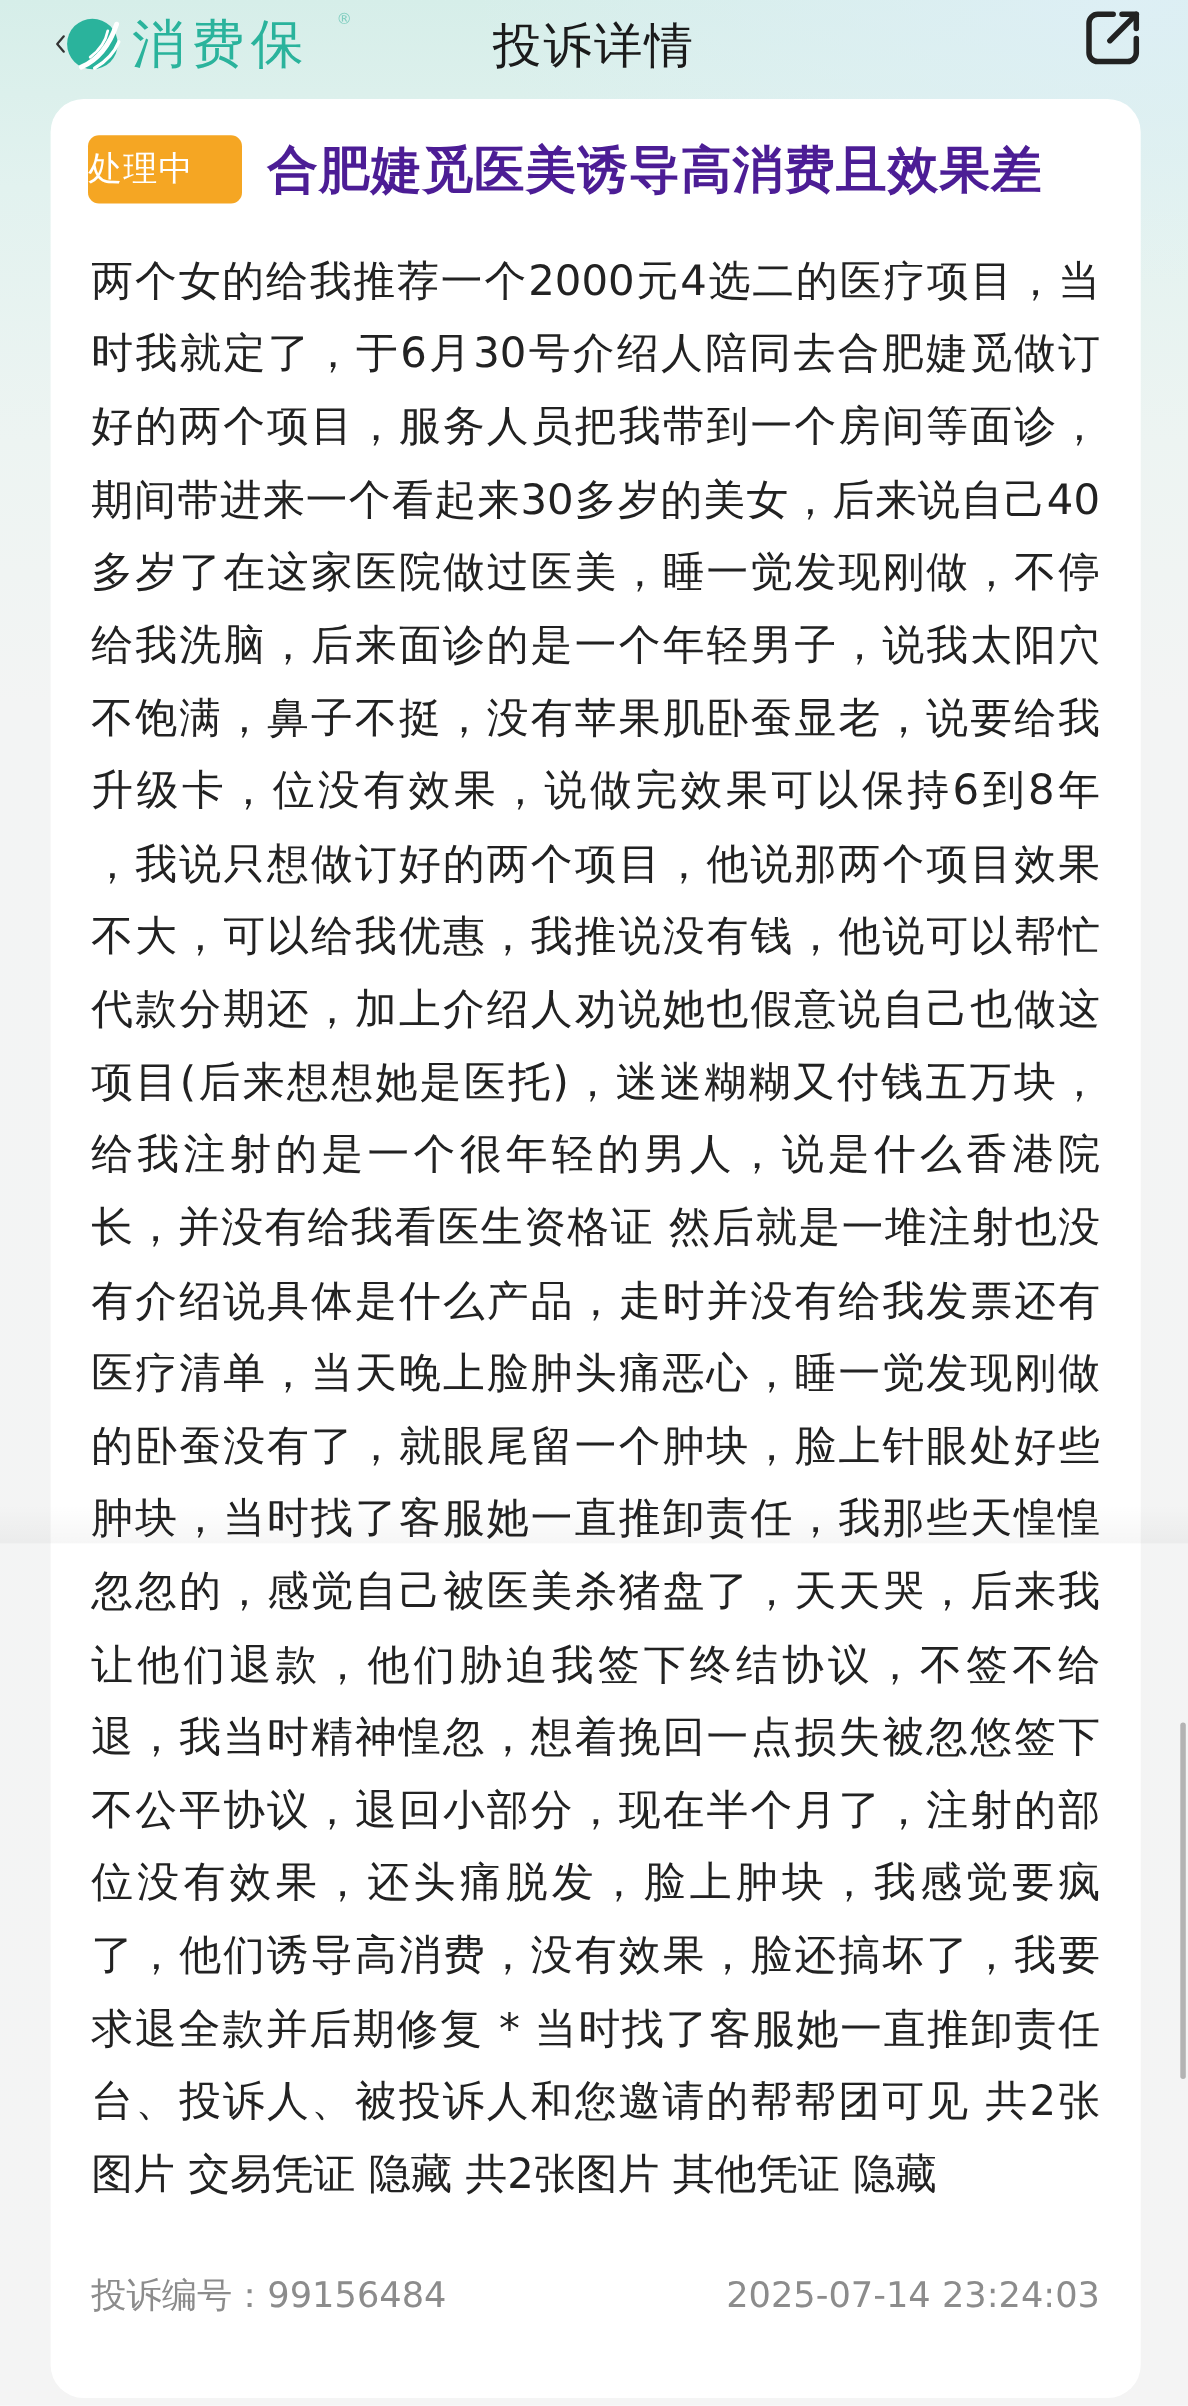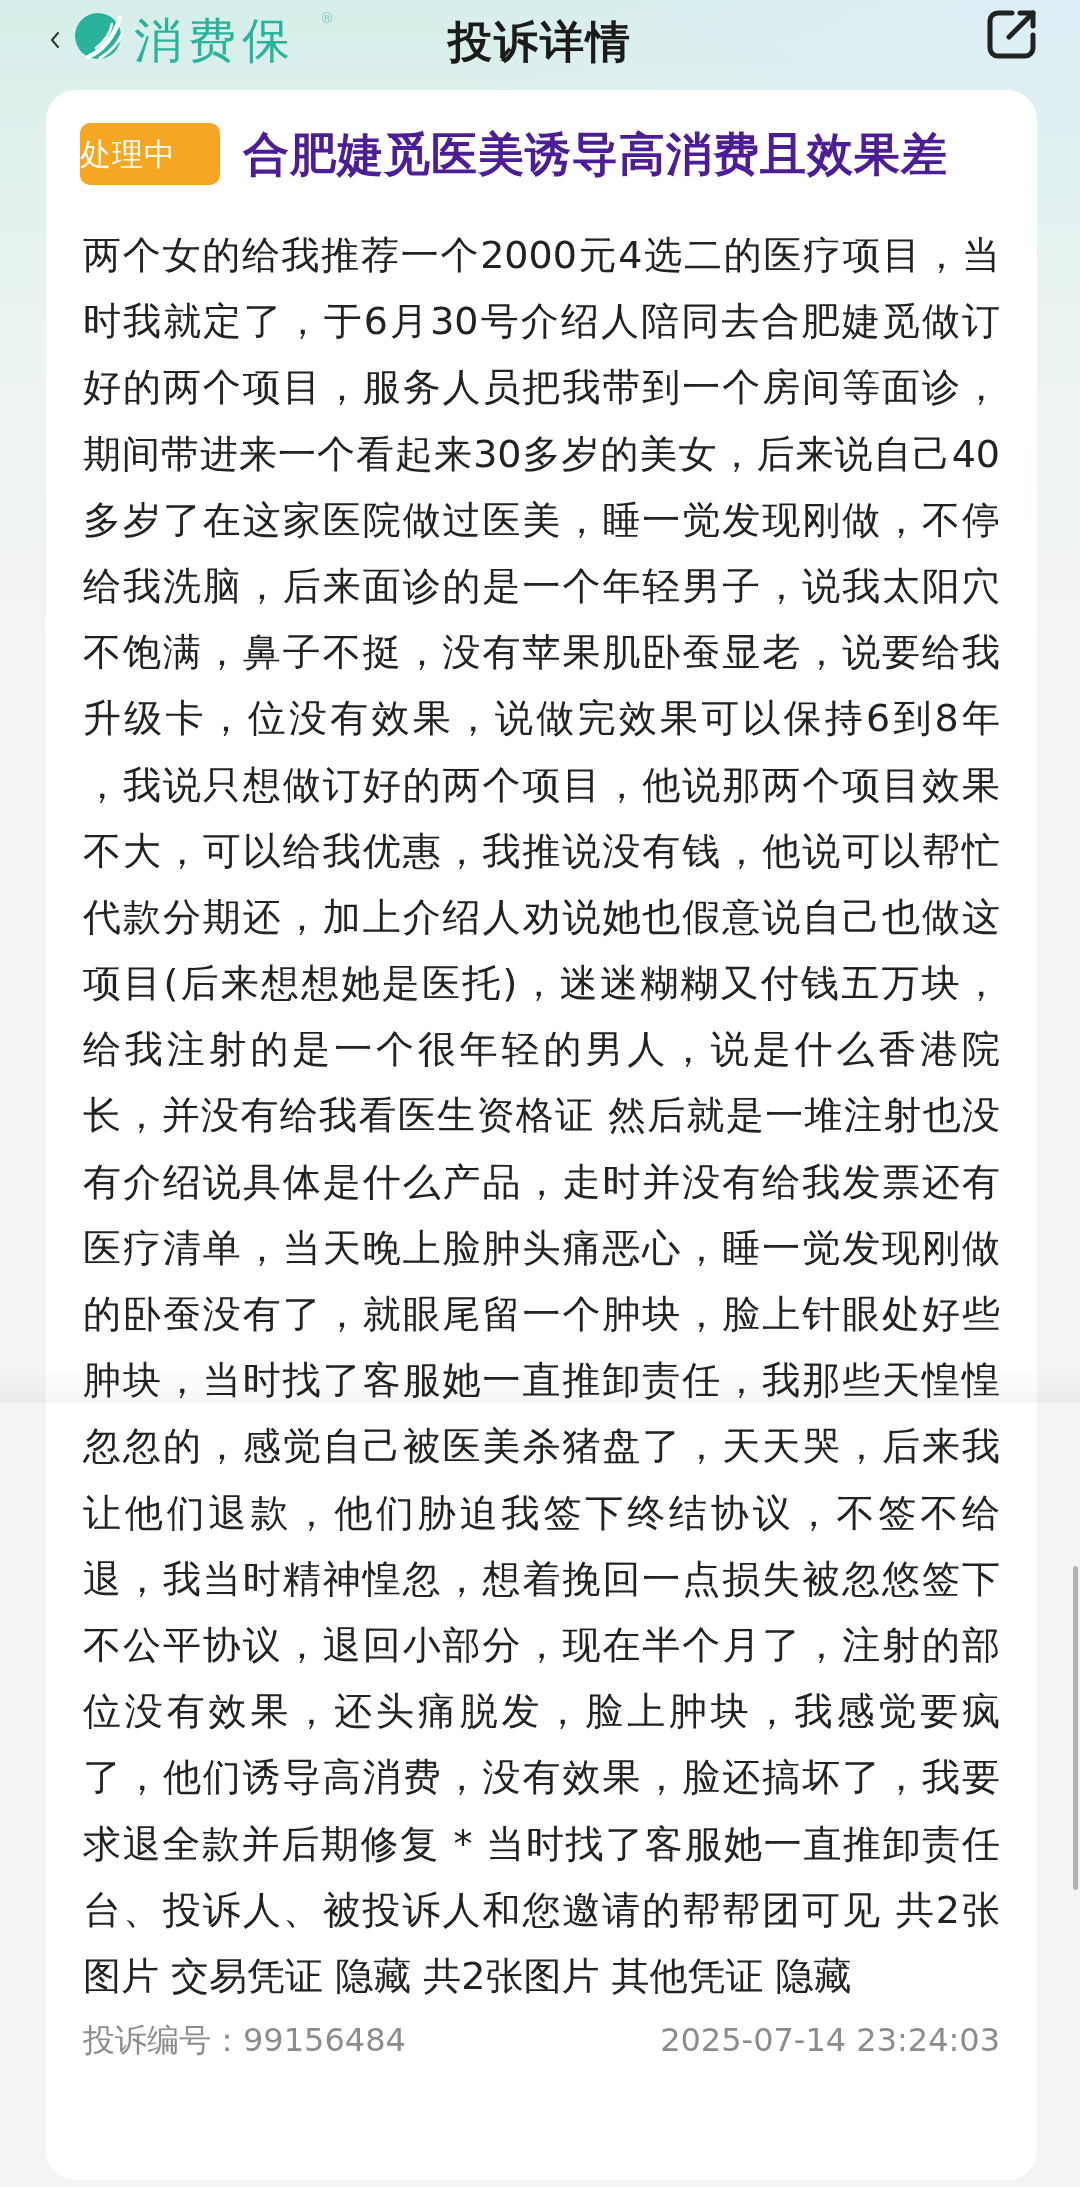--- a/index.html
+++ b/index.html
@@ -5,33 +5,33 @@
   html, body { margin: 0; padding: 0; }
   body {
     width: 1080px; height: 2187px; position: relative; overflow: hidden;
     font-family: "DejaVu Sans", "Liberation Sans", sans-serif;
     background:
       radial-gradient(ellipse 600px 260px at 95% 0%, rgba(222,239,246,0.9), rgba(222,239,246,0) 100%),
       linear-gradient(180deg, #d6eee9 0px, #e2f2ef 170px, #edf4f2 400px, #f3f4f4 640px, #f4f4f4 100%);
   }
   
   .back-btn { position: absolute; left: 44px; top: 26px; width: 22px; height: 28px; display: flex; align-items: center; justify-content: center; }
-  .logo { position: absolute; left: 74px; top: 12px; height: 56px; display: flex; }
+  .logo { position: absolute; left: 60px; top: 12px; height: 56px; display: flex; align-items: center; }
   .logo-text { font-size: 48px; color: #2ab39c; letter-spacing: 6px; margin-left: 10px; line-height: 56px; }
   .logo-reg { position: absolute; left: 246px; top: -2px; font-size: 14px; color: #7fcdbf; }
-  .page-title { position: absolute; left: 0; width: 1080px; top: 14px; text-align: center; font-size: 44px; font-weight: bold; color: #1b1b1b; line-height: 56px; letter-spacing: 2px; }
+  .page-title { position: absolute; left: 0; width: 1080px; top: 14px; text-align: center; font-size: 44px; font-weight: normal; color: #1b1b1b; line-height: 56px; letter-spacing: 2px; }
   .share-btn { position: absolute; left: 984px; top: 6px; width: 56px; height: 56px; }
   
   .card { position: absolute; left: 46px; top: 90px; width: 991px; height: 2090px; background: #ffffff; border-radius: 30px; }
   .badge { position: absolute; left: 34px; top: 33px; width: 140px; height: 62px; border-radius: 10px; color: #ffffff; font-size: 31px; line-height: 62px; text-align: left; letter-spacing: 1px; }
   .title { position: absolute; left: 197px; top: 31px; font-size: 46px; line-height: 66px; font-weight: bold; color: #4c1d95; white-space: nowrap; letter-spacing: 1px; }
   .body-text { position: absolute; left: 37px; top: 132px; width: 917px; font-size: 38px; line-height: 66.2px; color: #222222; }
   .line { height: 66.2px; text-align: justify; text-align-last: justify; overflow: visible; }
   .line.last { text-align-last: left; }
-  .footer { position: absolute; left: 37px; top: 1928px; width: 917px; display: flex; justify-content: space-between; font-size: 32px; line-height: 44px; color: #8c8c8c; }
+  .footer { position: absolute; left: 37px; top: 1974px; width: 917px; display: flex; justify-content: space-between; font-size: 32px; line-height: 44px; color: #8c8c8c; }
   
   .seam { position: absolute; left: 0; top: 1368px; width: 1080px; height: 35px; background: linear-gradient(180deg, rgba(0,0,0,0) 0%, rgba(0,0,0,0.035) 100%); pointer-events: none; }
   .scrollbar { position: absolute; left: 1073px; top: 1566px; width: 5px; height: 324px; background: #b3b3b3; border-radius: 3px; }
 </style>
 </head>
 <body>
 
 <div class="back-btn">
   <svg width="12" height="20" viewBox="0 0 12 20">
     <polyline points="9,3 3,10 9,17" fill="none" stroke="#333" stroke-width="2" stroke-linecap="round" stroke-linejoin="round"></polyline>

